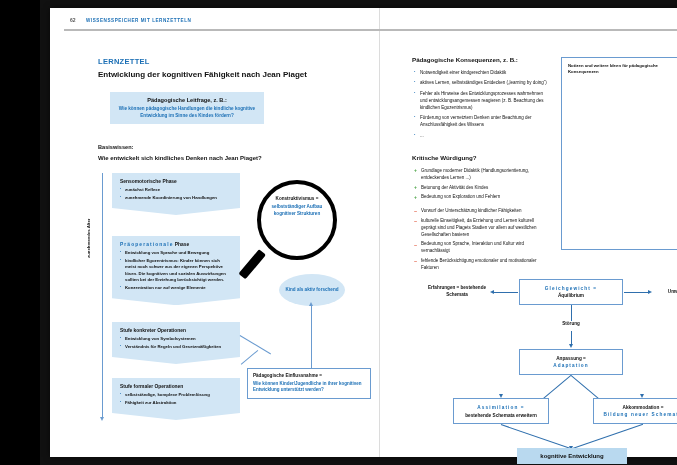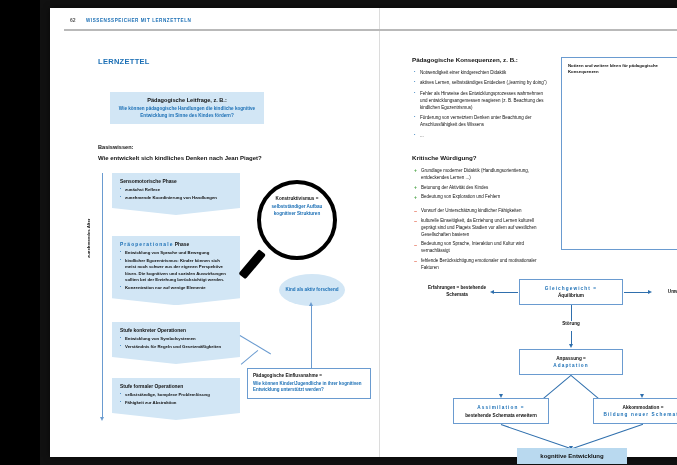--- a/index.html
+++ b/index.html
@@ -120,20 +120,21 @@
     <div class="rh-num l">62</div>
     <div class="rh-title">WISSENSSPEICHER MIT LERNZETTELN</div>
     <div class="rh-num r">63</div>
   </div>
 
   <div class="sidetab">
     <span>INHALTSFELD 3: ENTWICKLUNG, SOZIALISATION UND ERZIEHUNG</span>
   </div>
 
   <div class="ttl-kicker">LERNZETTEL</div>
+  <div class="ttl-main">Entwicklung der kognitiven Fähigkeit nach Jean Piaget</div>
 
   <div class="leitfrage">
     <div class="h">Pädagogische Leitfrage, z. B.:</div>
     <div class="b">Wie können pädagogische Handlungen die kindliche kognitive Entwicklung im Sinne des Kindes fördern?</div>
   </div>
 
   <div class="basis-l">Basiswissen:</div>
   <div class="basis-q">Wie entwickelt sich kindliches Denken nach Jean Piaget?</div>
 
   <div class="axis"></div>

